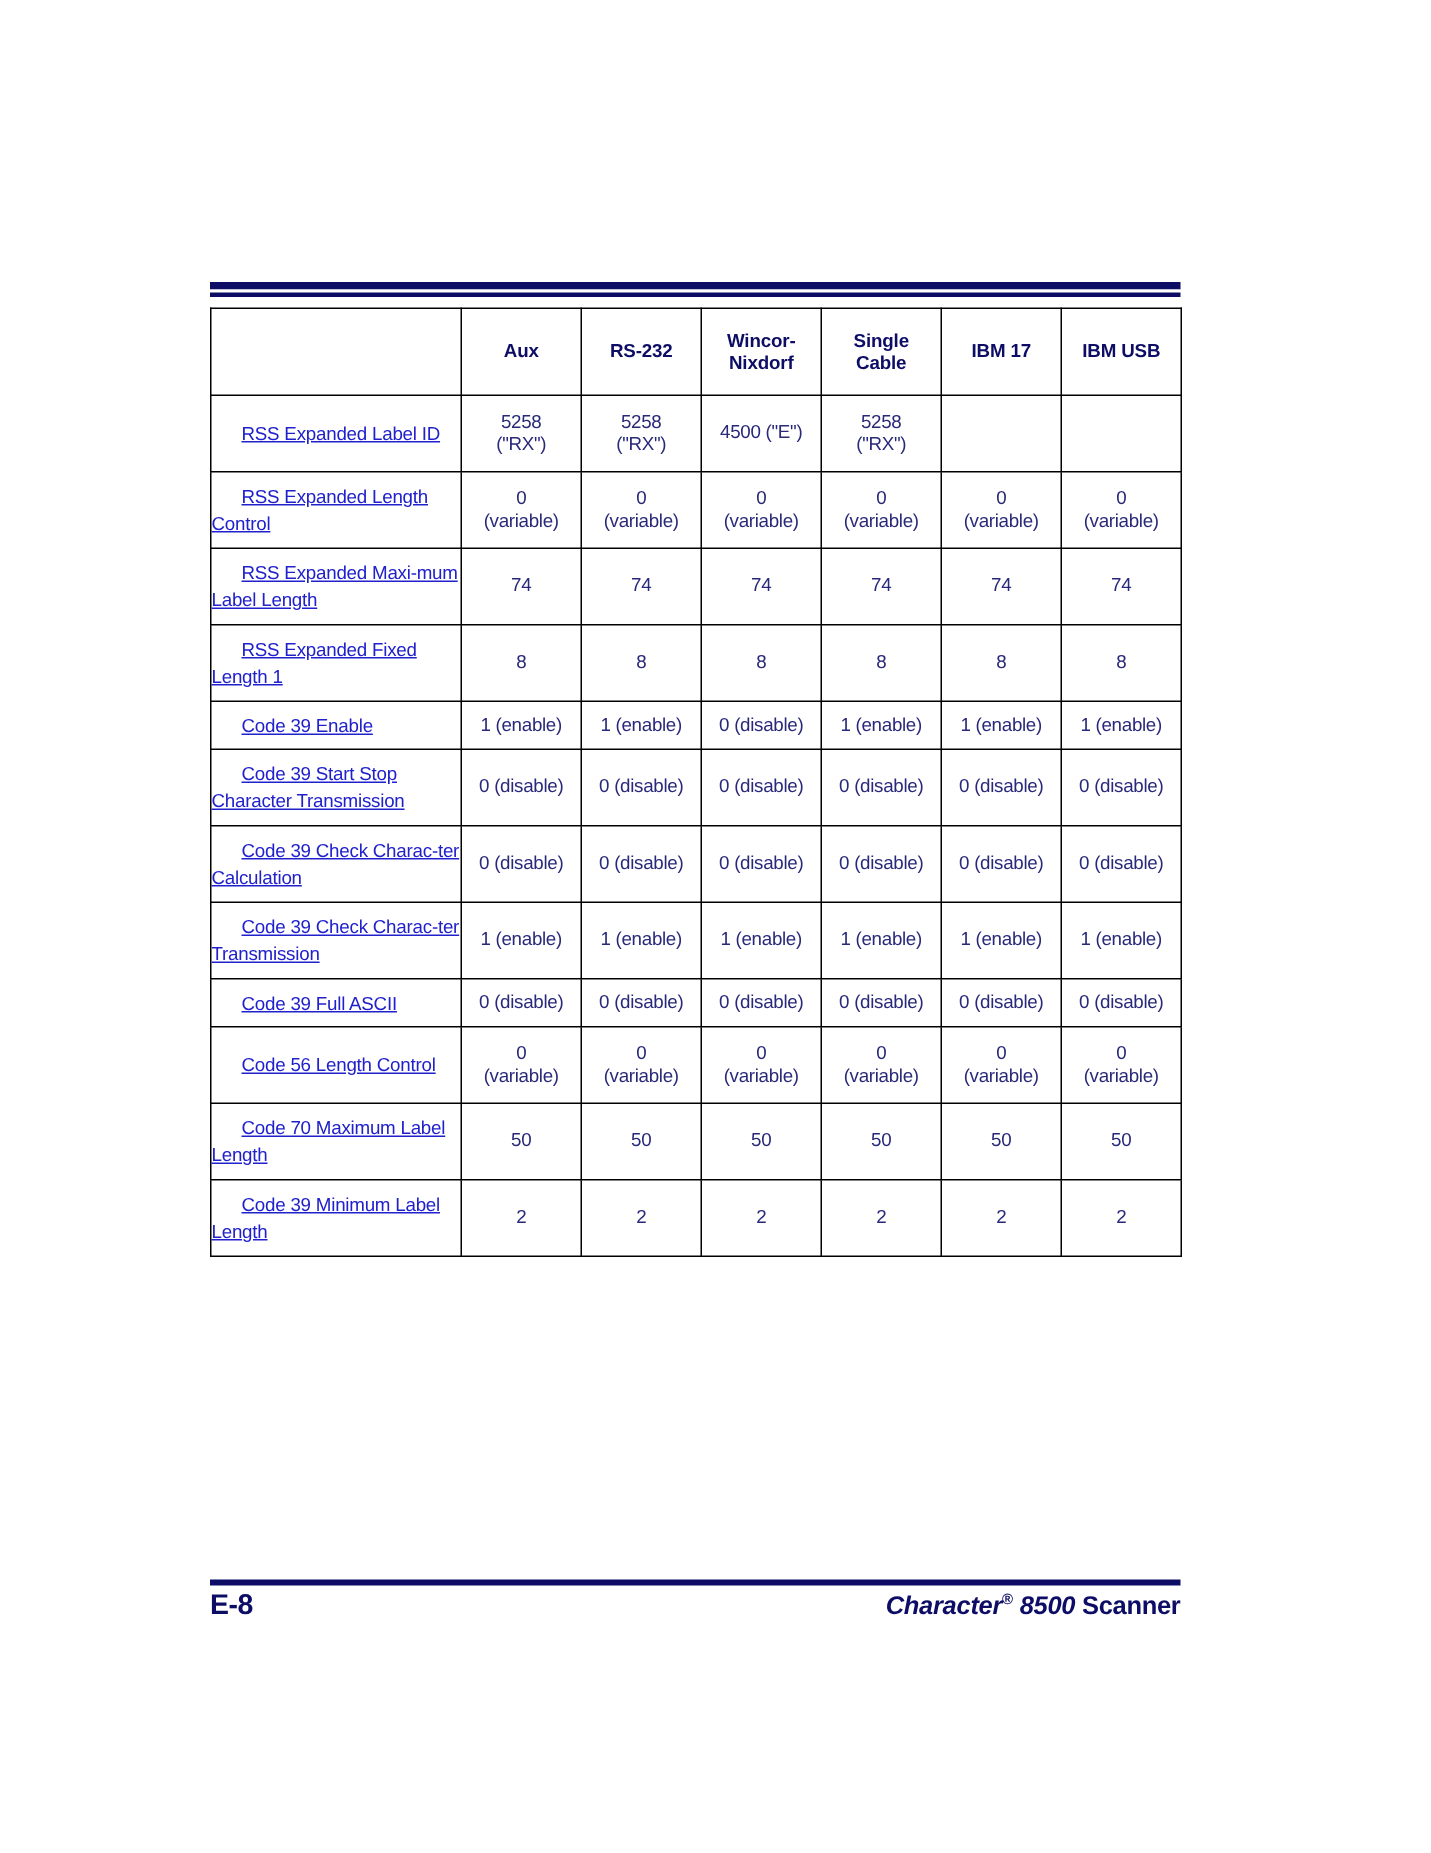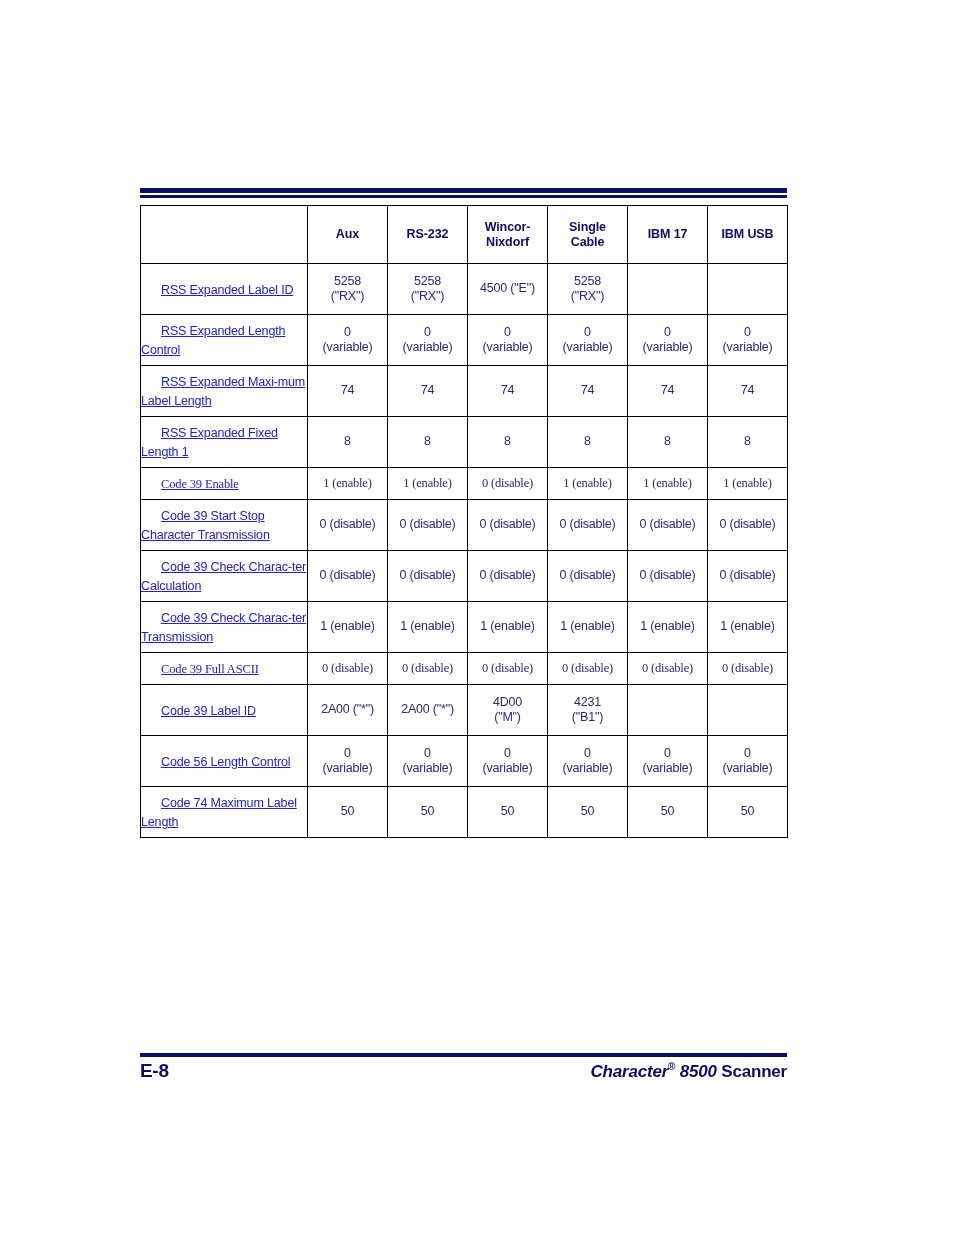--- a/index.html
+++ b/index.html
@@ -88,21 +88,21 @@
   }
   td.data-cell {
     text-align: center;
     color: #29297a;
     font-size: 12.5px;
     line-height: 15.5px;
     letter-spacing: -0.2px;
     padding: 5px 1px;
   }
   tr.row-tall td { height: 50px; }
-  tr.row-short td { height: 31px; font-family: Liberation Serif, serif; }
+  tr.row-short td { height: 31px; }
 
   
   .footer-rule {
     position: absolute;
     left: 140px;
     top: 1053px;
     width: 647px;
     height: 4px;
     background: #0d0d66;
   }
@@ -371,43 +371,20 @@
               <div>0 (disable)</div>
             </td>
             <td class="data-cell">
               <div>0 (disable)</div>
             </td>
             <td class="data-cell">
               <div>0 (disable)</div>
             </td>
           </tr>
           <tr class="row-tall">
-            <td class="label-cell"><a>Code 39 Label ID</a></td>
-            <td class="data-cell">
-              <div>2A00 ("*")</div>
-            </td>
-            <td class="data-cell">
-              <div>2A00 ("*")</div>
-            </td>
-            <td class="data-cell">
-              <div>4D00</div>
-              <div>("M")</div>
-            </td>
-            <td class="data-cell">
-              <div>4231</div>
-              <div>("B1")</div>
-            </td>
-            <td class="data-cell">
-              <div></div>
-            </td>
-            <td class="data-cell">
-              <div></div>
-            </td>
-          </tr>
-          <tr class="row-tall">
             <td class="label-cell"><a>Code 56 Length Control</a></td>
             <td class="data-cell">
               <div>0</div>
               <div>(variable)</div>
             </td>
             <td class="data-cell">
               <div>0</div>
               <div>(variable)</div>
             </td>
             <td class="data-cell">
@@ -421,38 +398,59 @@
             <td class="data-cell">
               <div>0</div>
               <div>(variable)</div>
             </td>
             <td class="data-cell">
               <div>0</div>
               <div>(variable)</div>
             </td>
           </tr>
           <tr class="row-tall">
-            <td class="label-cell"><a>Code 74 Maximum Label Length</a></td>
-            <td class="data-cell">
-              <div>50</div>
-            </td>
-            <td class="data-cell">
-              <div>50</div>
-            </td>
-            <td class="data-cell">
-              <div>50</div>
-            </td>
-            <td class="data-cell">
-              <div>50</div>
-            </td>
-            <td class="data-cell">
-              <div>50</div>
-            </td>
-            <td class="data-cell">
-              <div>50</div>
+            <td class="label-cell"><a>Code 70 Maximum Label Length</a></td>
+            <td class="data-cell">
+              <div>50</div>
+            </td>
+            <td class="data-cell">
+              <div>50</div>
+            </td>
+            <td class="data-cell">
+              <div>50</div>
+            </td>
+            <td class="data-cell">
+              <div>50</div>
+            </td>
+            <td class="data-cell">
+              <div>50</div>
+            </td>
+            <td class="data-cell">
+              <div>50</div>
+            </td>
+          </tr>
+          <tr class="row-tall">
+            <td class="label-cell"><a>Code 39 Minimum Label Length</a></td>
+            <td class="data-cell">
+              <div>2</div>
+            </td>
+            <td class="data-cell">
+              <div>2</div>
+            </td>
+            <td class="data-cell">
+              <div>2</div>
+            </td>
+            <td class="data-cell">
+              <div>2</div>
+            </td>
+            <td class="data-cell">
+              <div>2</div>
+            </td>
+            <td class="data-cell">
+              <div>2</div>
             </td>
           </tr>
         </tbody>
     </table>
   </div>
 
   <div class="footer-rule"></div>
   <div class="footer-row">
     <div class="page-num">E-8</div>
     <div class="doc-title">

